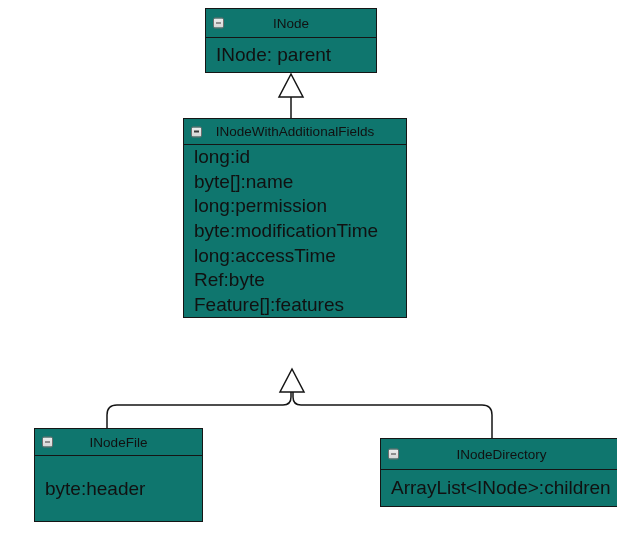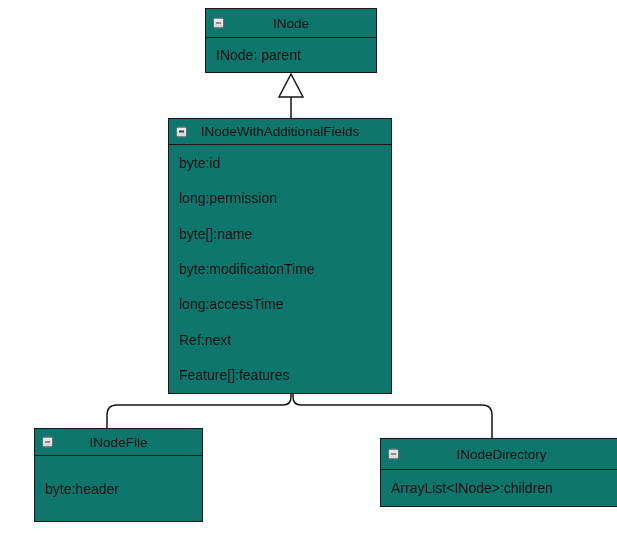--- a/index.html
+++ b/index.html
@@ -69,21 +69,21 @@
   .fields {
     display: flex;
     flex-direction: column;
     flex: 1 1 auto;
   }
   .field {
     flex: 1 1 0;
     display: flex;
     align-items: center;
     padding-left: 10px;
-    font-size: 14px;
+    font-size: 19px;
     color: #111111;
     white-space: nowrap;
   }
 </style>
 </head>
 <body>
 
 <div class="canvas">
 
   <svg class="connectors" viewBox="0 0 617 533" xmlns="http://www.w3.org/2000/svg">
@@ -105,34 +105,34 @@
       <span class="collapse-icon">
         <span class="minus-glyph"></span>
       </span>
       <span class="class-title">INode</span>
     </div>
     <div class="fields">
       <div class="field">INode: parent</div>
     </div>
   </div>
 
-  <div class="class-box" style="left:168px; top:118px; width:224px; height:276px;justify-content:flex-end;">
+  <div class="class-box" style="left:183px; top:118px; width:224px; height:200px;justify-content:flex-end;">
     <div class="title-bar" style="height:26px;">
       <span class="collapse-icon">
         <span class="minus-glyph"></span>
       </span>
       <span class="class-title">INodeWithAdditionalFields</span>
     </div>
     <div class="fields">
-      <div class="field">byte:id</div>
+      <div class="field">long:id</div>
+      <div class="field">byte[]:name</div>
       <div class="field">long:permission</div>
-      <div class="field">byte[]:name</div>
       <div class="field">byte:modificationTime</div>
       <div class="field">long:accessTime</div>
-      <div class="field">Ref:next</div>
+      <div class="field">Ref:byte</div>
       <div class="field">Feature[]:features</div>
     </div>
   </div>
 
   <div class="class-box" style="left:34px; top:428px; width:169px; height:94px;">
     <div class="title-bar" style="height:27px;">
       <span class="collapse-icon">
         <span class="minus-glyph"></span>
       </span>
       <span class="class-title">INodeFile</span>

